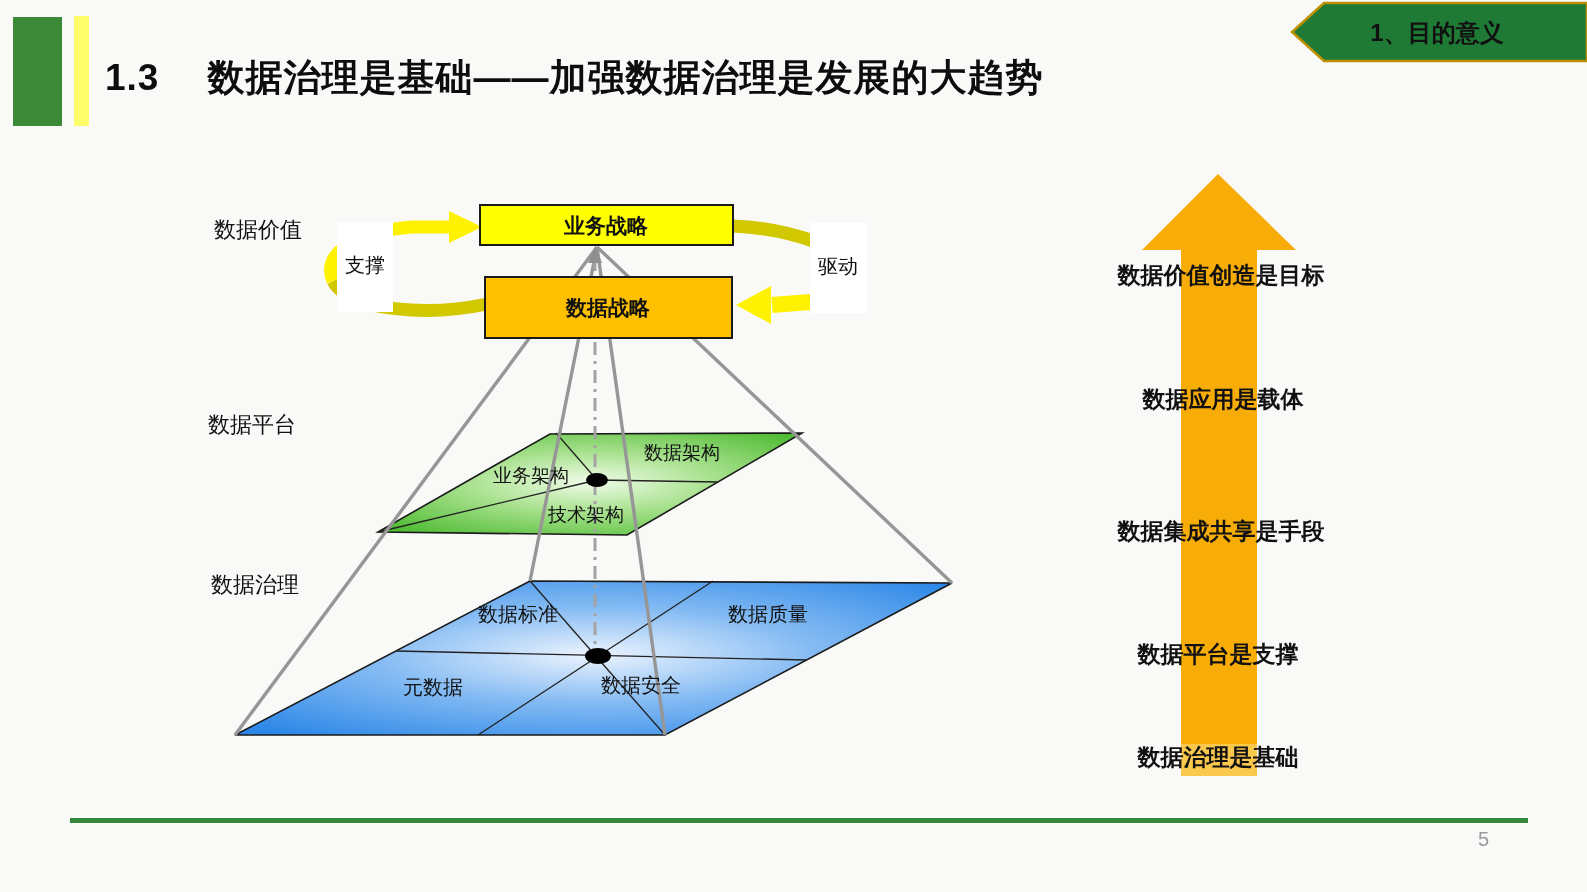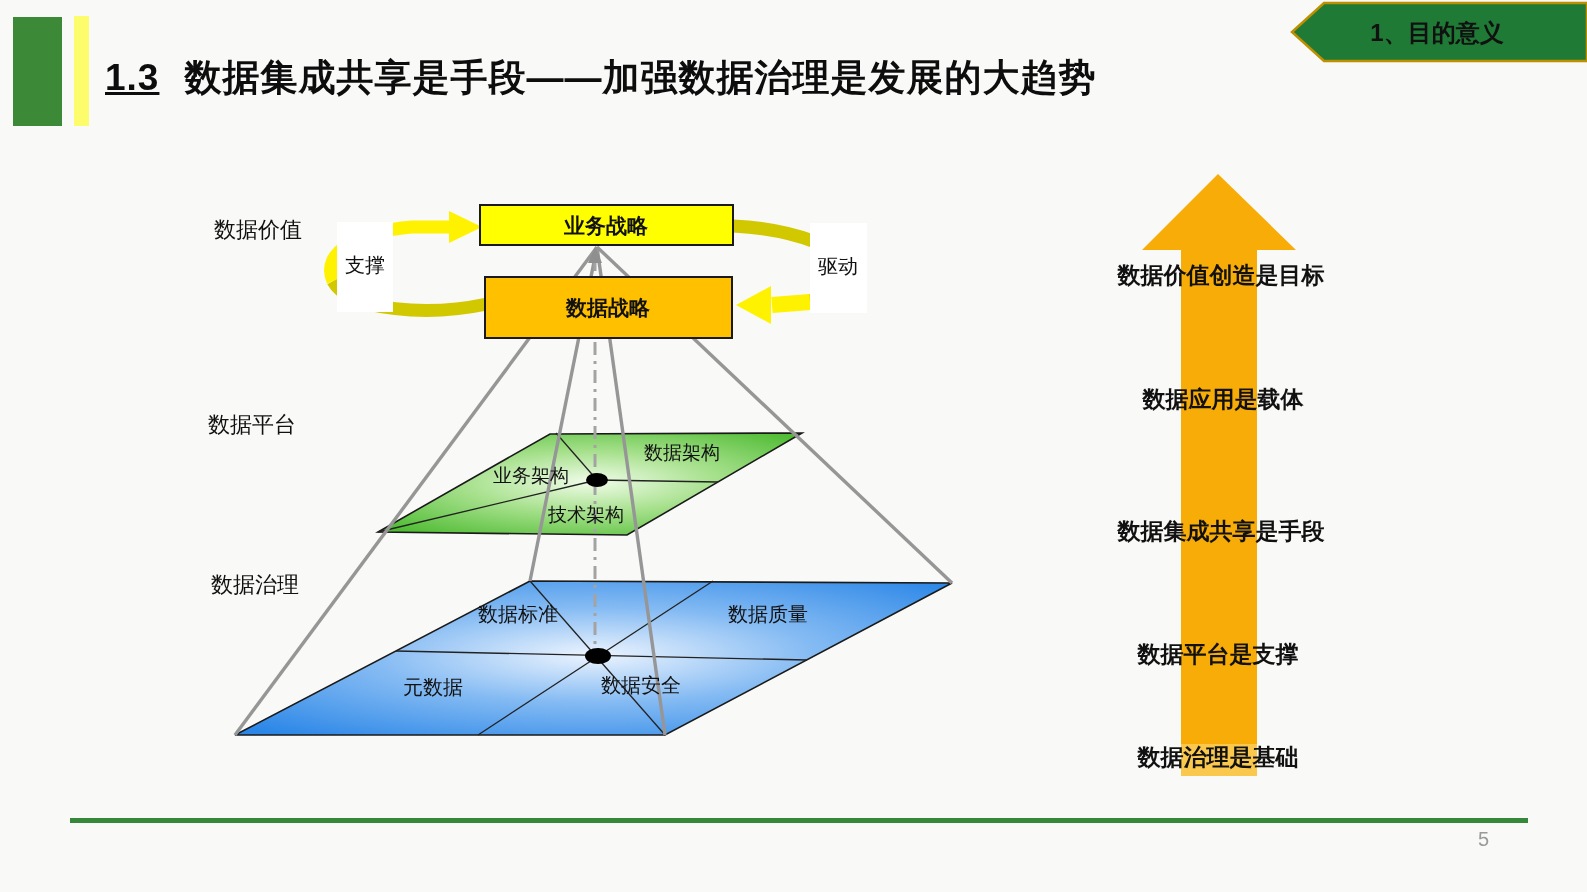--- a/index.html
+++ b/index.html
@@ -5,21 +5,21 @@
   html,body{margin:0;padding:0;background:#e8e8e8;}
   .slide{
     position:relative;width:1587px;height:892px;background:#F9F9F7;
     font-family:"Liberation Sans","DejaVu Sans",sans-serif;overflow:hidden;
   }
   .abs{position:absolute;}
   .deco-green{left:13px;top:17px;width:49px;height:109px;background:#3C8938;}
   .deco-yellow{left:74px;top:16px;width:15px;height:110px;background:#FDFD6B;}
   .title-row{left:105px;top:53px;display:flex;align-items:baseline;color:#0d0d0d;
     font-weight:700;font-size:37px;letter-spacing:1px;white-space:nowrap;}
-  .title-num{margin-right:25px;text-decoration:underline;}
+  .title-num{margin-right:48px;}
   .diagram-svg{left:0;top:0;width:1587px;height:892px;}
   .footer-line{left:70px;top:818px;width:1458px;height:5px;background:#35883A;}
   .page-num{left:1478px;top:828px;font-size:20px;color:#9a9a9a;}
   svg text{fill:#111;}
   .t-row{font-size:22px;}
   .t-cell{font-size:19px;font-weight:500;}
   .t-cell-b{font-size:20px;font-weight:500;}
   .t-box{font-size:21px;font-weight:600;}
   .t-side{font-size:20px;}
   .t-ladder{font-size:23px;font-weight:700;}
@@ -28,21 +28,21 @@
 </head>
 <body>
 
 <div class="slide">
 
   <div class="abs deco-green"></div>
   <div class="abs deco-yellow"></div>
 
   <div class="abs title-row">
     <span class="title-num">1.3</span>
-    <span>数据集成共享是手段——加强数据治理是发展的大趋势</span>
+    <span>数据治理是基础——加强数据治理是发展的大趋势</span>
   </div>
 
   <svg class="abs diagram-svg" viewBox="0 0 1587 892">
     <defs>
       <radialGradient id="gradGreen" cx="50%" cy="48%" r="65%">
         <stop offset="0%" stop-color="#F0FCE9"></stop>
         <stop offset="45%" stop-color="#A8E18E"></stop>
         <stop offset="100%" stop-color="#50BC34"></stop>
       </radialGradient>
       <radialGradient id="gradBlue" cx="50%" cy="48%" r="68%">

